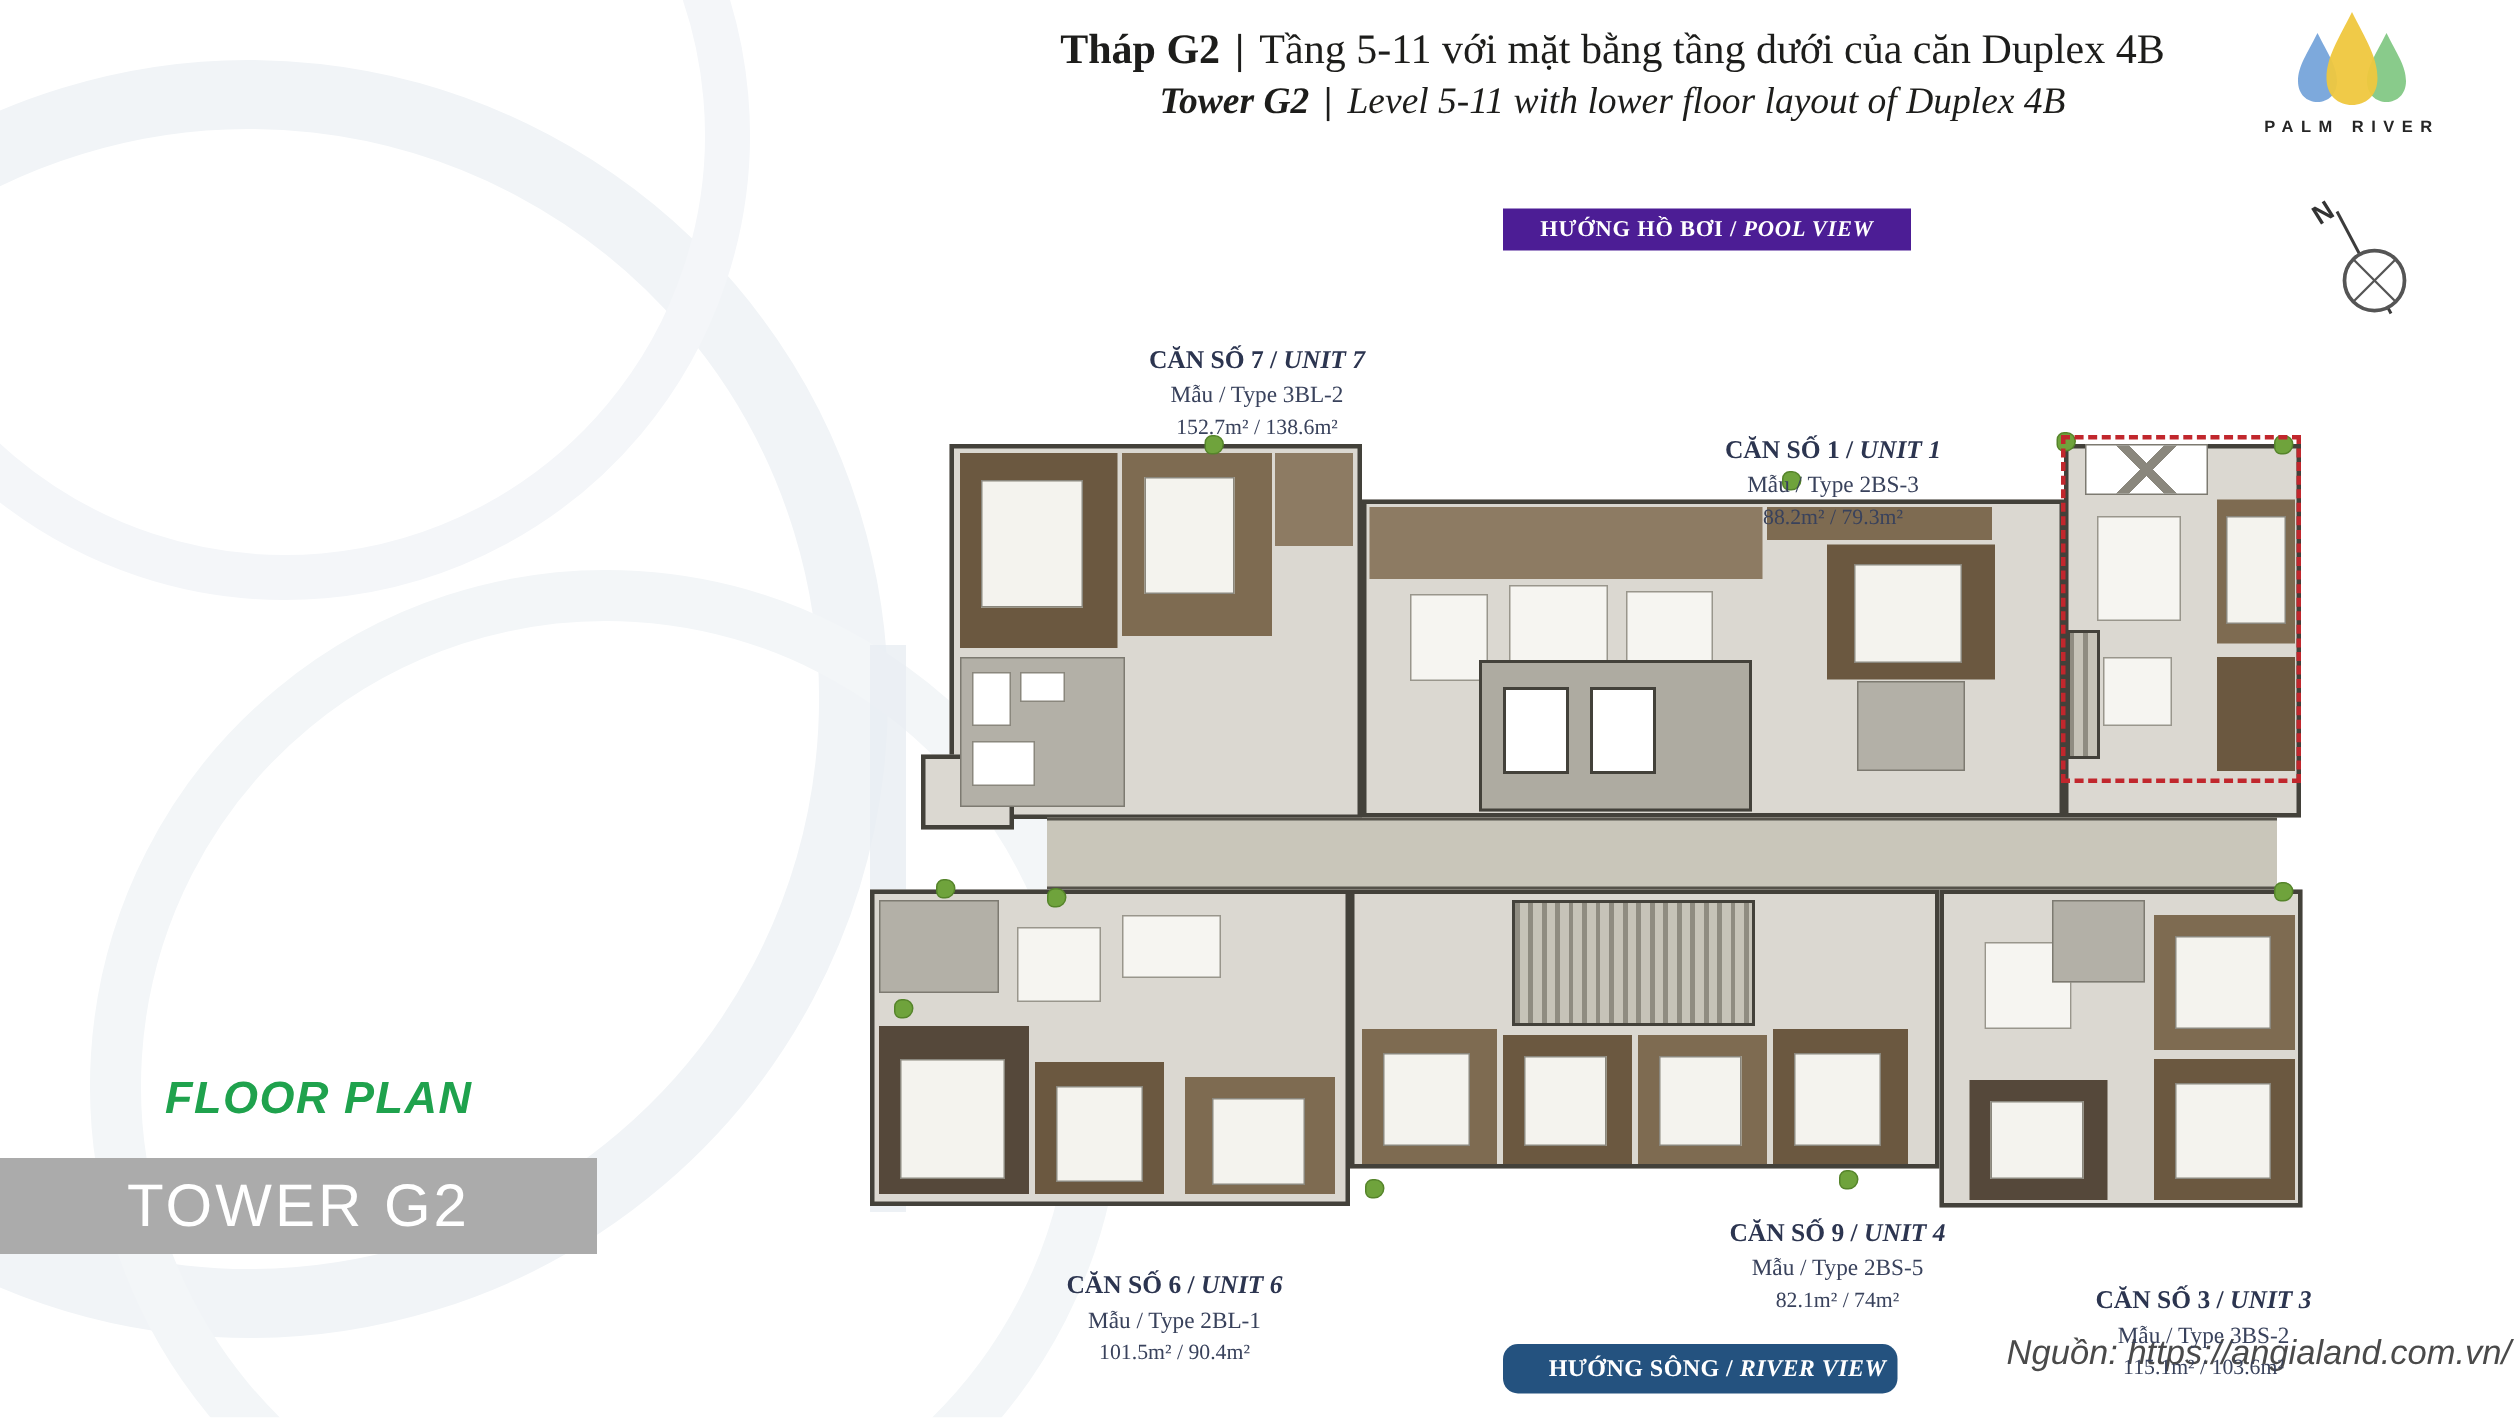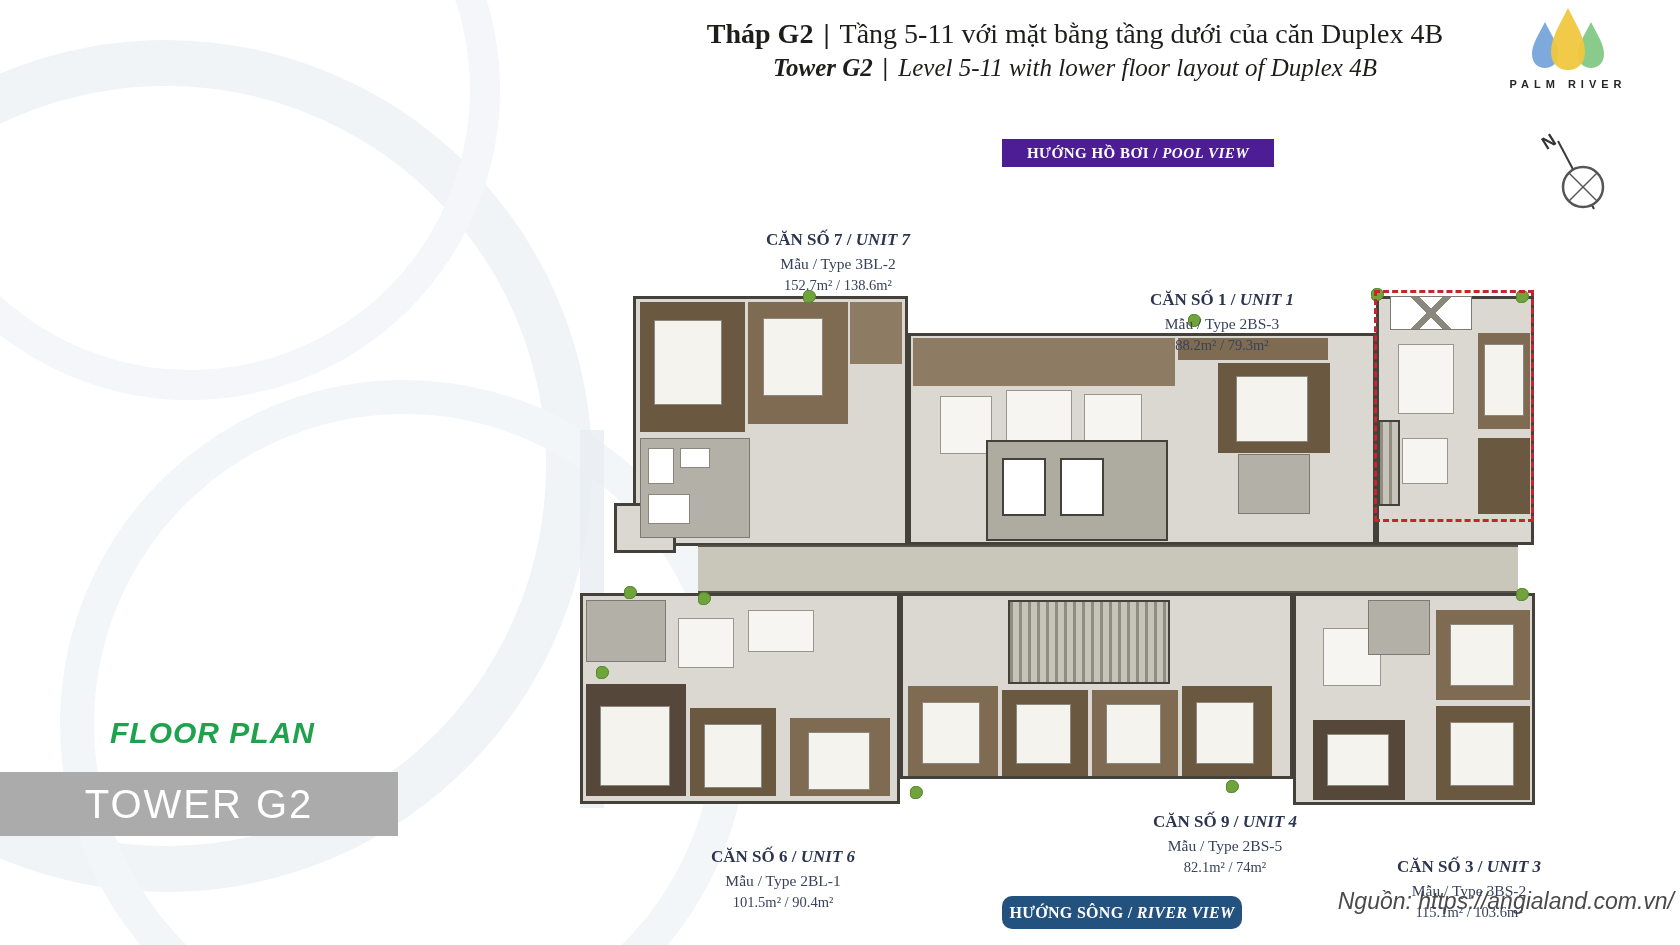--- a/index.html
+++ b/index.html
@@ -28,21 +28,21 @@
   
   .palm{position:absolute;left:1488px;top:6px;width:160px;text-align:center;}
   .palm-name{font-size:11px;font-weight:700;letter-spacing:5px;color:#262626;margin-top:2px;}
   
   .pool-banner{position:absolute;left:1002px;top:139px;width:272px;height:28px;background:#4c1d95;
                color:#fff;display:flex;align-items:center;justify-content:center;
                font-family:"Liberation Serif",serif;font-size:15px;font-weight:700;letter-spacing:.5px;}
   .pool-banner i,.river-banner i{font-style:italic;}
   .river-banner{position:absolute;left:1002px;top:896px;width:240px;height:33px;background:#24527f;
                 border-radius:10px;color:#fff;display:flex;align-items:center;justify-content:center;
-                font-family:"Liberation Serif",serif;font-size:16px;font-weight:700;letter-spacing:.3px;}
+                font-family:"Liberation Serif",serif;font-size:16px;font-weight:700;letter-spacing:.3px;padding-left:23px;}
   .bsep{white-space:pre;}
   
   .compass{position:absolute;left:1536px;top:123px;width:80px;height:100px;}
   
   #plan{position:absolute;left:578px;top:288px;width:958px;height:518px;}
   .pb{position:absolute;box-sizing:border-box;}
   .b{border:3px solid #43413a;background:#dbd8d1;}
   .wd1{background:#6b5840;}.wd2{background:#7e6b51;}.wd3{background:#55483a;}.wd4{background:#8d7b63;}
   .bath{background:#b3b0a7;border:1px solid #7d7a71;}
   .bed{background:#f4f3ee;border:1px solid #8a877d;}

